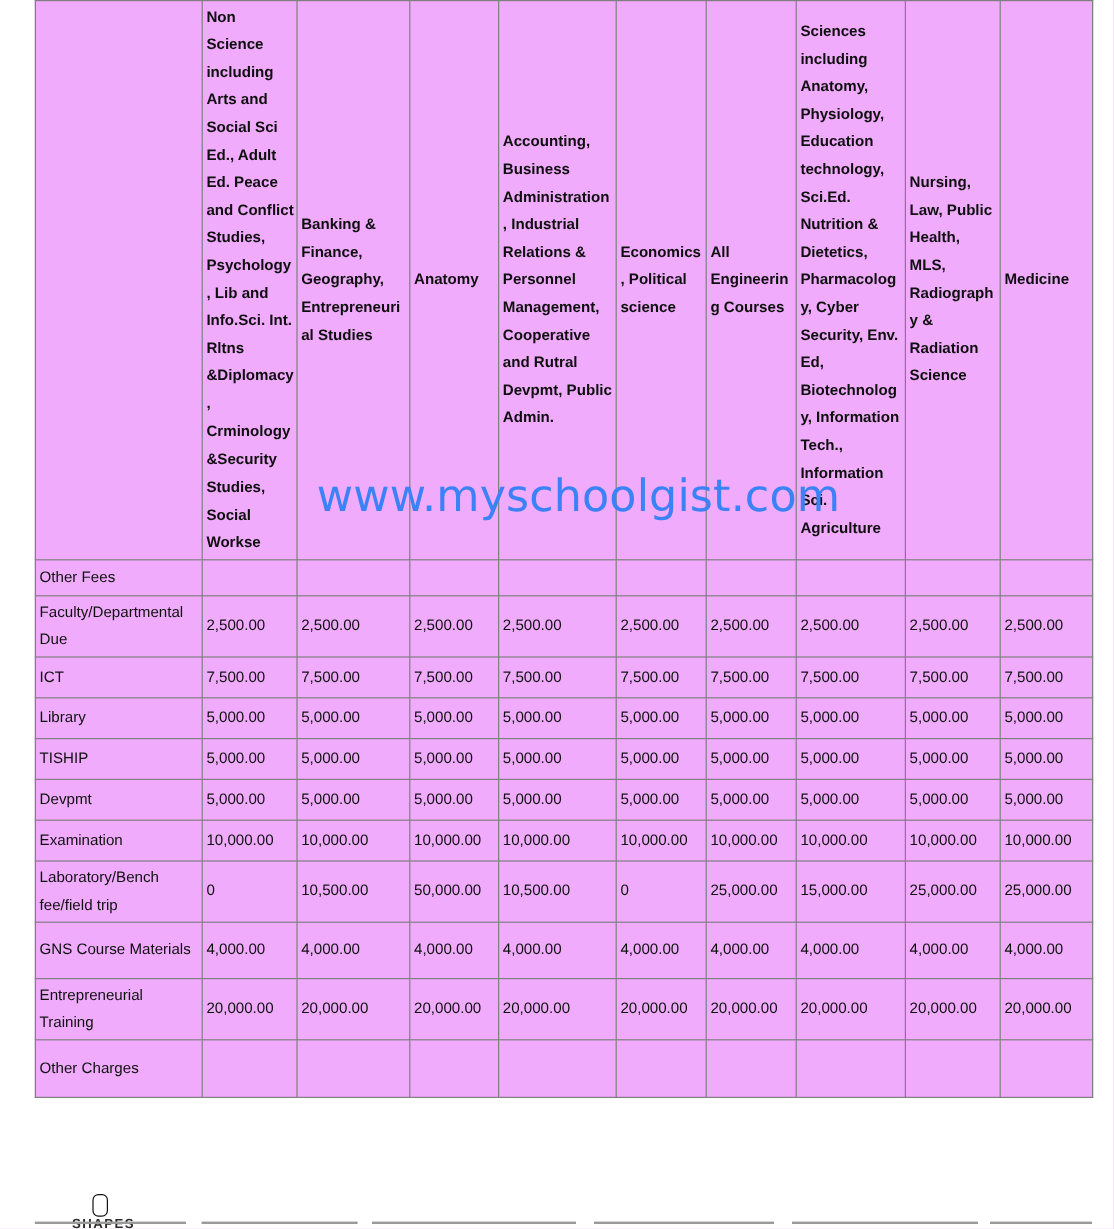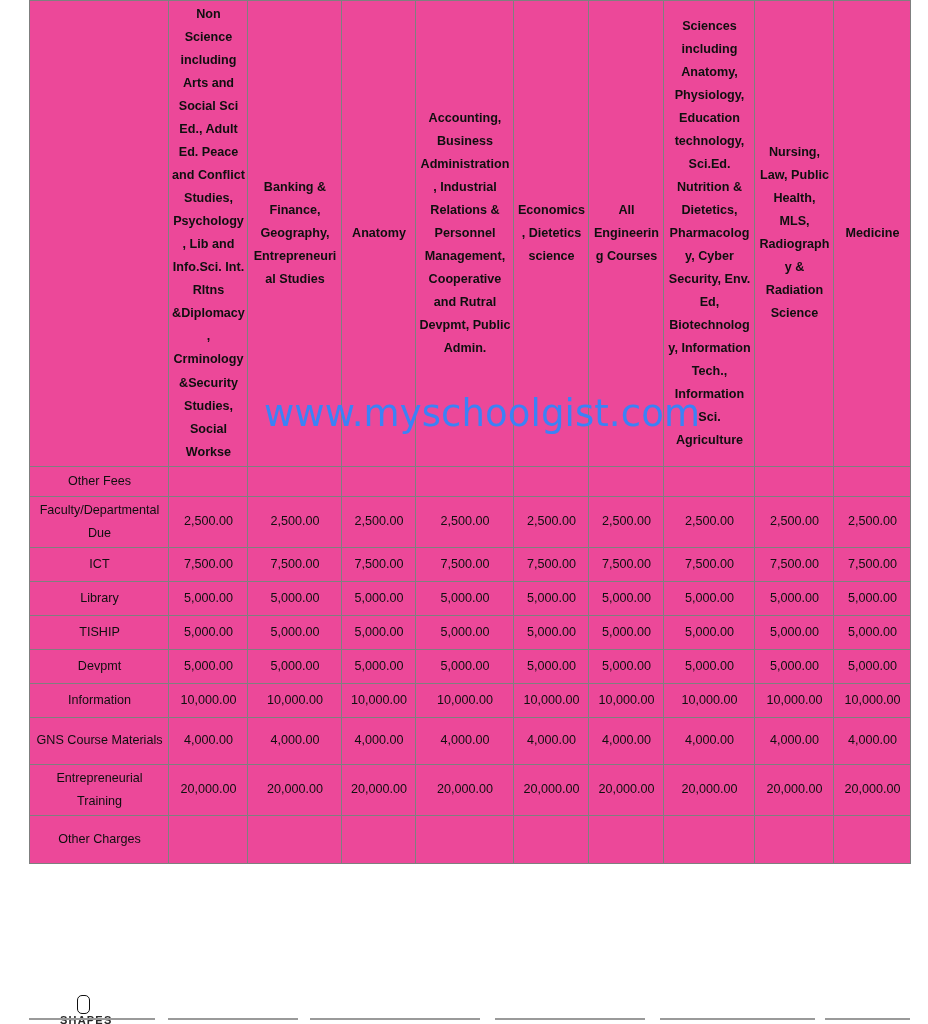--- a/index.html
+++ b/index.html
@@ -14,22 +14,21 @@
     position:absolute;
     left:29px; top:0px;
     width:881px;
     box-sizing:border-box;
   }
   table.fees{
     border-collapse:collapse;
     table-layout:fixed;
     width:881px;
     border:1px solid #595959;
-    background:#ec4899;
-    text-align:center;
+    background:#f0abfc;
   }
   table.fees td{
     border:1px solid #7f7f7f;
     vertical-align:middle;
     padding:2px 2px 2px 3px;
     font-size:12.6px;
     line-height:1.83;
     color:#0f0f0f;
     word-wrap:break-word;
     overflow-wrap:break-word;
@@ -114,21 +113,21 @@
         <col class="c8">
         <col class="c9">
     </colgroup>
     <tbody id="tbody">
         <tr class="header-row">
           <td></td>
           <td>Non Science including Arts and Social Sci Ed., Adult Ed. Peace and Conflict Studies, Psychology, Lib and Info.Sci. Int. Rltns &amp;Diplomacy, Crminology &amp;Security Studies, Social Workse</td>
           <td>Banking &amp; Finance, Geography, Entrepreneurial Studies</td>
           <td>Anatomy</td>
           <td>Accounting, Business Administration, Industrial Relations &amp; Personnel Management, Cooperative and Rutral Devpmt, Public Admin.</td>
-          <td>Economics, Dietetics science</td>
+          <td>Economics, Political science</td>
           <td>All Engineering Courses</td>
           <td>Sciences including Anatomy, Physiology, Education technology, Sci.Ed. Nutrition &amp; Dietetics, Pharmacology, Cyber Security, Env. Ed, Biotechnology, Information Tech., Information Sci. Agriculture</td>
           <td>Nursing, Law, Public Health, MLS, Radiography &amp; Radiation Science</td>
           <td>Medicine</td>
         </tr>
         <tr class="r-otherfees">
           <td class="b">Other Fees</td>
           <td></td>
           <td></td>
           <td></td>
@@ -193,30 +192,42 @@
           <td>5,000.00</td>
           <td>5,000.00</td>
           <td>5,000.00</td>
           <td>5,000.00</td>
           <td>5,000.00</td>
           <td>5,000.00</td>
           <td>5,000.00</td>
           <td>5,000.00</td>
         </tr>
         <tr class="r-1line">
-          <td>Information</td>
-          <td>10,000.00</td>
-          <td>10,000.00</td>
-          <td>10,000.00</td>
-          <td>10,000.00</td>
-          <td>10,000.00</td>
-          <td>10,000.00</td>
-          <td>10,000.00</td>
-          <td>10,000.00</td>
-          <td>10,000.00</td>
+          <td>Examination</td>
+          <td>10,000.00</td>
+          <td>10,000.00</td>
+          <td>10,000.00</td>
+          <td>10,000.00</td>
+          <td>10,000.00</td>
+          <td>10,000.00</td>
+          <td>10,000.00</td>
+          <td>10,000.00</td>
+          <td>10,000.00</td>
+        </tr>
+        <tr class="r-2line">
+          <td>Laboratory/Bench fee/field trip</td>
+          <td>0</td>
+          <td>10,500.00</td>
+          <td>50,000.00</td>
+          <td>10,500.00</td>
+          <td>0</td>
+          <td>25,000.00</td>
+          <td>15,000.00</td>
+          <td>25,000.00</td>
+          <td>25,000.00</td>
         </tr>
         <tr class="r-2line">
           <td>GNS Course Materials</td>
           <td>4,000.00</td>
           <td>4,000.00</td>
           <td>4,000.00</td>
           <td>4,000.00</td>
           <td>4,000.00</td>
           <td>4,000.00</td>
           <td>4,000.00</td>

